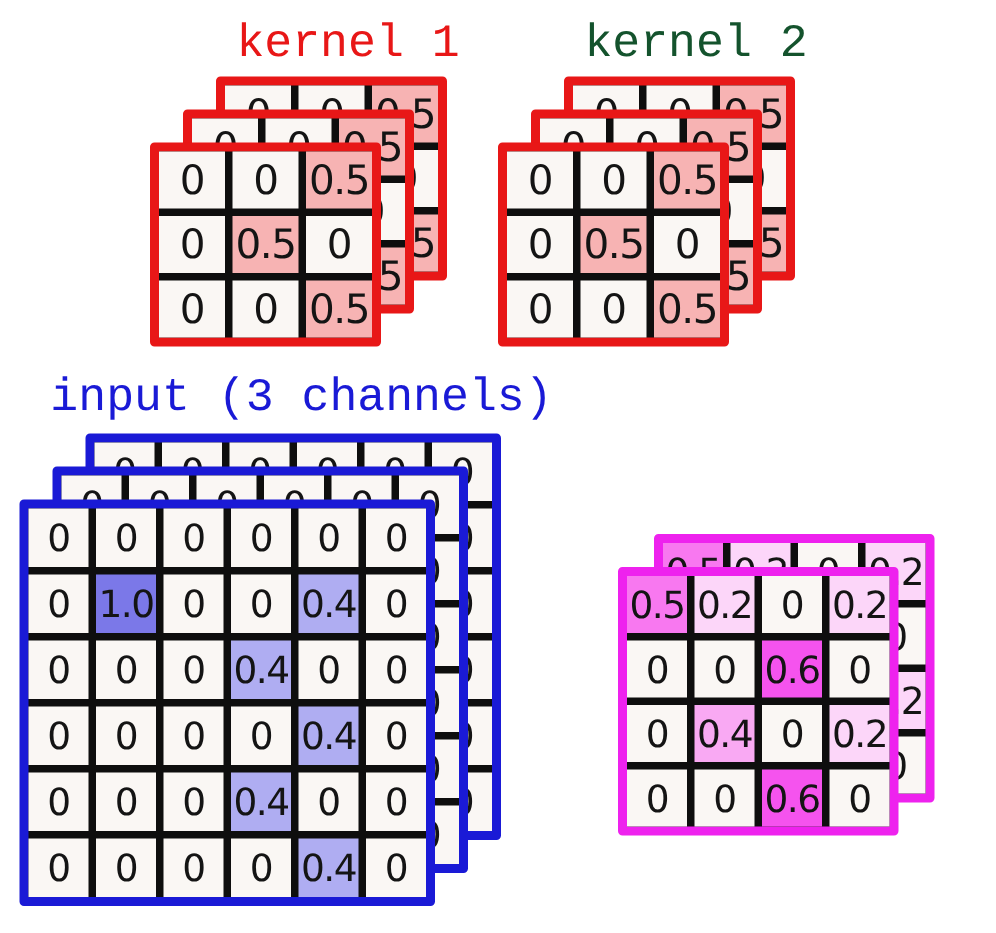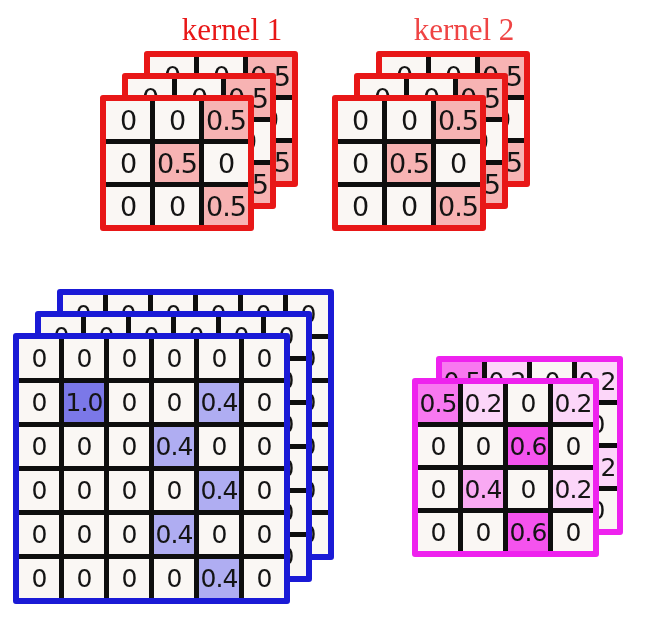--- a/index.html
+++ b/index.html
@@ -14,21 +14,21 @@
     height: 622px;
     background: #ffffff;
     overflow: hidden;
   }
   .group { position: absolute; inset: 0; pointer-events: none; }
   .group-title {
     position: absolute;
     transform: translateX(-50%);
     white-space: nowrap;
     line-height: 1.1;
-    font-family: Liberation Serif, serif;
+    font-family: Liberation Mono, monospace;
   }
   .layer {
     position: absolute;
     display: grid;
     gap: 5px;
     background: #0e0e0e;
     border: 6px solid #000;
     border-radius: 3px;
     box-sizing: content-box;
   }
@@ -77,21 +77,21 @@
         <div class="cell" style="background: rgb(250, 247, 244); color: rgb(20, 20, 20); font-size: 27px;">0</div>
         <div class="cell" style="background: rgb(247, 179, 179); color: rgb(20, 20, 20); font-size: 27px;">0.5</div>
         <div class="cell" style="background: rgb(250, 247, 244); color: rgb(20, 20, 20); font-size: 27px;">0</div>
         <div class="cell" style="background: rgb(250, 247, 244); color: rgb(20, 20, 20); font-size: 27px;">0</div>
         <div class="cell" style="background: rgb(250, 247, 244); color: rgb(20, 20, 20); font-size: 27px;">0</div>
         <div class="cell" style="background: rgb(247, 179, 179); color: rgb(20, 20, 20); font-size: 27px;">0.5</div>
       </div>
     </div>
 
   <div class="group">
-    <div class="group-title" style="left: 464px; top: 13px; font-size: 31px; color: #ef4444;">kernel 2</div>
+    <div class="group-title" style="left: 464px; top: 13px; font-size: 31px; color: #14532d;">kernel 2</div>
   <div class="layer" style="left: 376px; top: 51px; border-color: rgb(232, 23, 23); background: rgb(14, 14, 14); grid-template-columns: repeat(3, 44px); grid-template-rows: repeat(3, 38px);">
         <div class="cell" style="background: rgb(250, 247, 244); color: rgb(20, 20, 20); font-size: 27px;">0</div>
         <div class="cell" style="background: rgb(250, 247, 244); color: rgb(20, 20, 20); font-size: 27px;">0</div>
         <div class="cell" style="background: rgb(247, 179, 179); color: rgb(20, 20, 20); font-size: 27px;">0.5</div>
         <div class="cell" style="background: rgb(250, 247, 244); color: rgb(20, 20, 20); font-size: 27px;">0</div>
         <div class="cell" style="background: rgb(247, 179, 179); color: rgb(20, 20, 20); font-size: 27px;">0.5</div>
         <div class="cell" style="background: rgb(250, 247, 244); color: rgb(20, 20, 20); font-size: 27px;">0</div>
         <div class="cell" style="background: rgb(250, 247, 244); color: rgb(20, 20, 20); font-size: 27px;">0</div>
         <div class="cell" style="background: rgb(250, 247, 244); color: rgb(20, 20, 20); font-size: 27px;">0</div>
         <div class="cell" style="background: rgb(247, 179, 179); color: rgb(20, 20, 20); font-size: 27px;">0.5</div>
@@ -114,20 +114,21 @@
         <div class="cell" style="background: rgb(250, 247, 244); color: rgb(20, 20, 20); font-size: 27px;">0</div>
         <div class="cell" style="background: rgb(247, 179, 179); color: rgb(20, 20, 20); font-size: 27px;">0.5</div>
         <div class="cell" style="background: rgb(250, 247, 244); color: rgb(20, 20, 20); font-size: 27px;">0</div>
         <div class="cell" style="background: rgb(250, 247, 244); color: rgb(20, 20, 20); font-size: 27px;">0</div>
         <div class="cell" style="background: rgb(250, 247, 244); color: rgb(20, 20, 20); font-size: 27px;">0</div>
         <div class="cell" style="background: rgb(247, 179, 179); color: rgb(20, 20, 20); font-size: 27px;">0.5</div>
       </div>
     </div>
 
   <div class="group">
+    <div class="group-title" style="left: 201px; top: 249px; font-size: 31px; color: rgb(26, 26, 214);">input (3 channels)</div>
   <div class="layer" style="left: 57px; top: 289px; border-color: rgb(26, 26, 214); background: rgb(14, 14, 14); grid-template-columns: repeat(6, 40px); grid-template-rows: repeat(6, 39px);">
         <div class="cell" style="background: rgb(250, 247, 244); color: rgb(20, 20, 20); font-size: 25px;">0</div>
         <div class="cell" style="background: rgb(250, 247, 244); color: rgb(20, 20, 20); font-size: 25px;">0</div>
         <div class="cell" style="background: rgb(250, 247, 244); color: rgb(20, 20, 20); font-size: 25px;">0</div>
         <div class="cell" style="background: rgb(250, 247, 244); color: rgb(20, 20, 20); font-size: 25px;">0</div>
         <div class="cell" style="background: rgb(250, 247, 244); color: rgb(20, 20, 20); font-size: 25px;">0</div>
         <div class="cell" style="background: rgb(250, 247, 244); color: rgb(20, 20, 20); font-size: 25px;">0</div>
         <div class="cell" style="background: rgb(250, 247, 244); color: rgb(20, 20, 20); font-size: 25px;">0</div>
         <div class="cell" style="background: rgb(123, 120, 232); color: rgb(20, 20, 20); font-size: 25px;">1.0</div>
         <div class="cell" style="background: rgb(250, 247, 244); color: rgb(20, 20, 20); font-size: 25px;">0</div>

